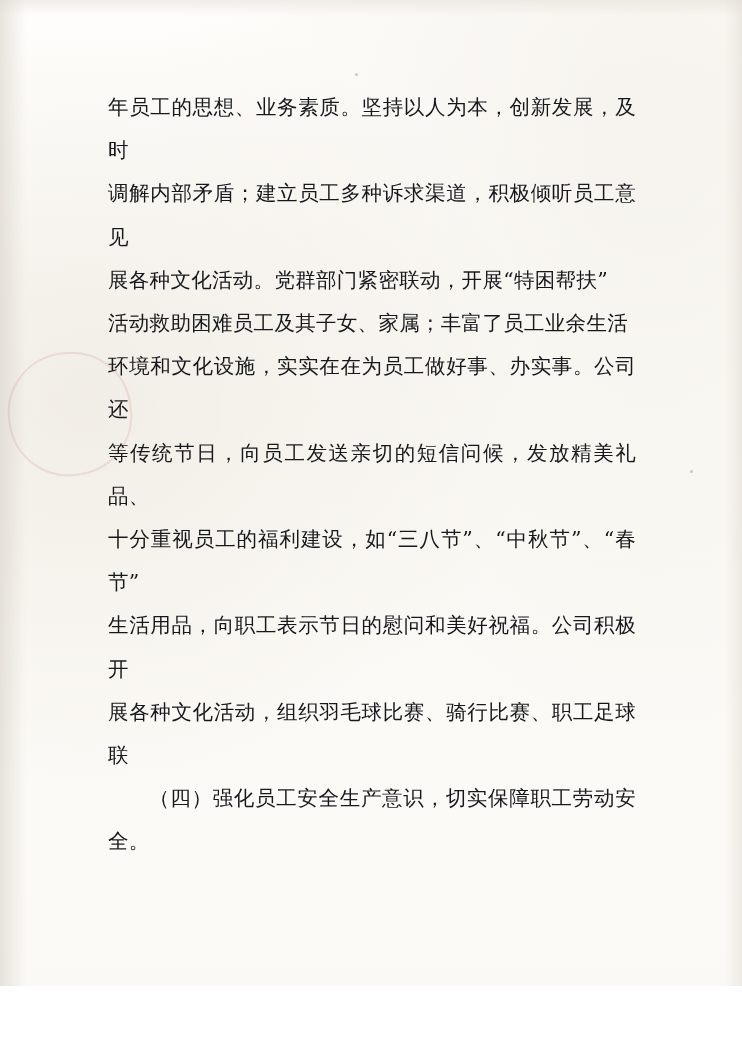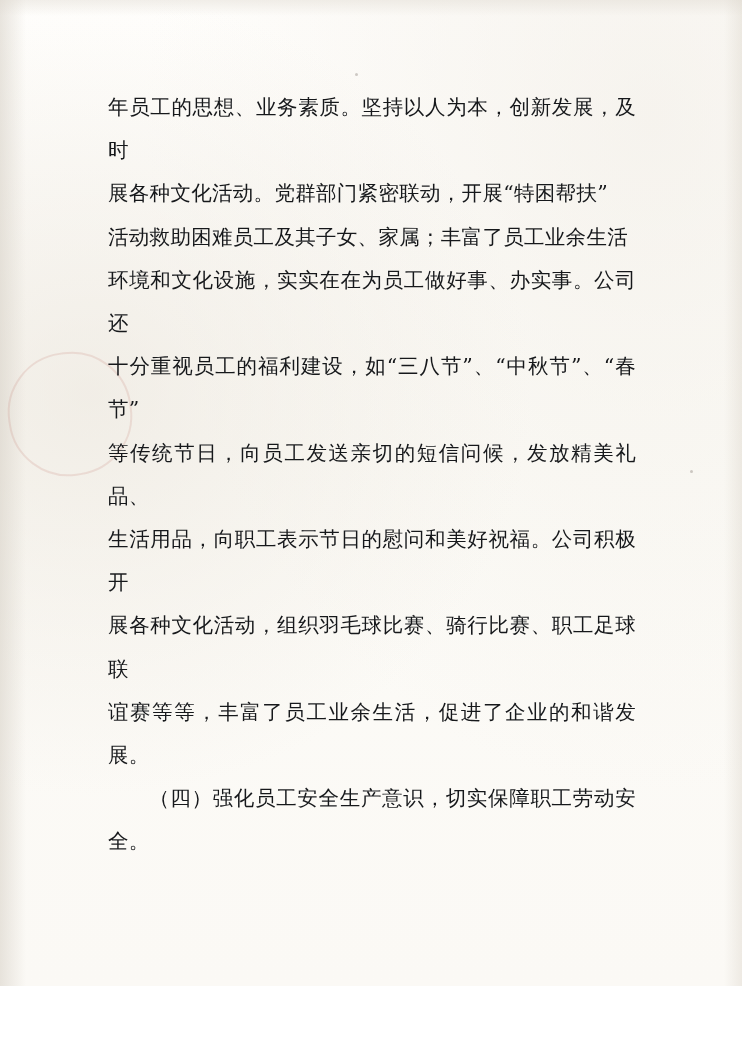--- a/index.html
+++ b/index.html
@@ -99,28 +99,28 @@
   <div class="stamp-ghost"></div>
 
   <div class="speck" style="left:355px; top:73px; width:3px; height:3px;"></div>
   <div class="speck" style="left:112px; top:1022px; width:4px; height:4px;"></div>
   <div class="speck" style="left:690px; top:470px; width:3px; height:3px;"></div>
 
   <div class="content">
 
     <div class="para-block">
       <p class="body-line">年员工的思想、业务素质。坚持以人为本，创新发展，及时</p>
+      <p class="body-line">调解内部矛盾；建立员工多种诉求渠道，积极倾听员工意见</p>
       <p class="body-line">展各种文化活动。党群部门紧密联动，开展“特困帮扶”</p>
       <p class="body-line">活动救助困难员工及其子女、家属；丰富了员工业余生活</p>
       <p class="body-line">环境和文化设施，实实在在为员工做好事、办实事。公司还</p>
+      <p class="body-line">等传统节日，向员工发送亲切的短信问候，发放精美礼品、</p>
       <p class="body-line">十分重视员工的福利建设，如“三八节”、“中秋节”、“春节”</p>
-      <p class="body-line">等传统节日，向员工发送亲切的短信问候，发放精美礼品、</p>
       <p class="body-line">生活用品，向职工表示节日的慰问和美好祝福。公司积极开</p>
       <p class="body-line">展各种文化活动，组织羽毛球比赛、骑行比赛、职工足球联</p>
-      <p class="body-line">谊赛等等，丰富了员工业余生活，促进了企业的和谐发展。</p>
     </div>
 
     <div class="para-block">
       <p class="body-line indent2">（四）强化员工安全生产意识，切实保障职工劳动安全。</p>
     </div>
 
   </div>
 </div>
 
 </body></html>

